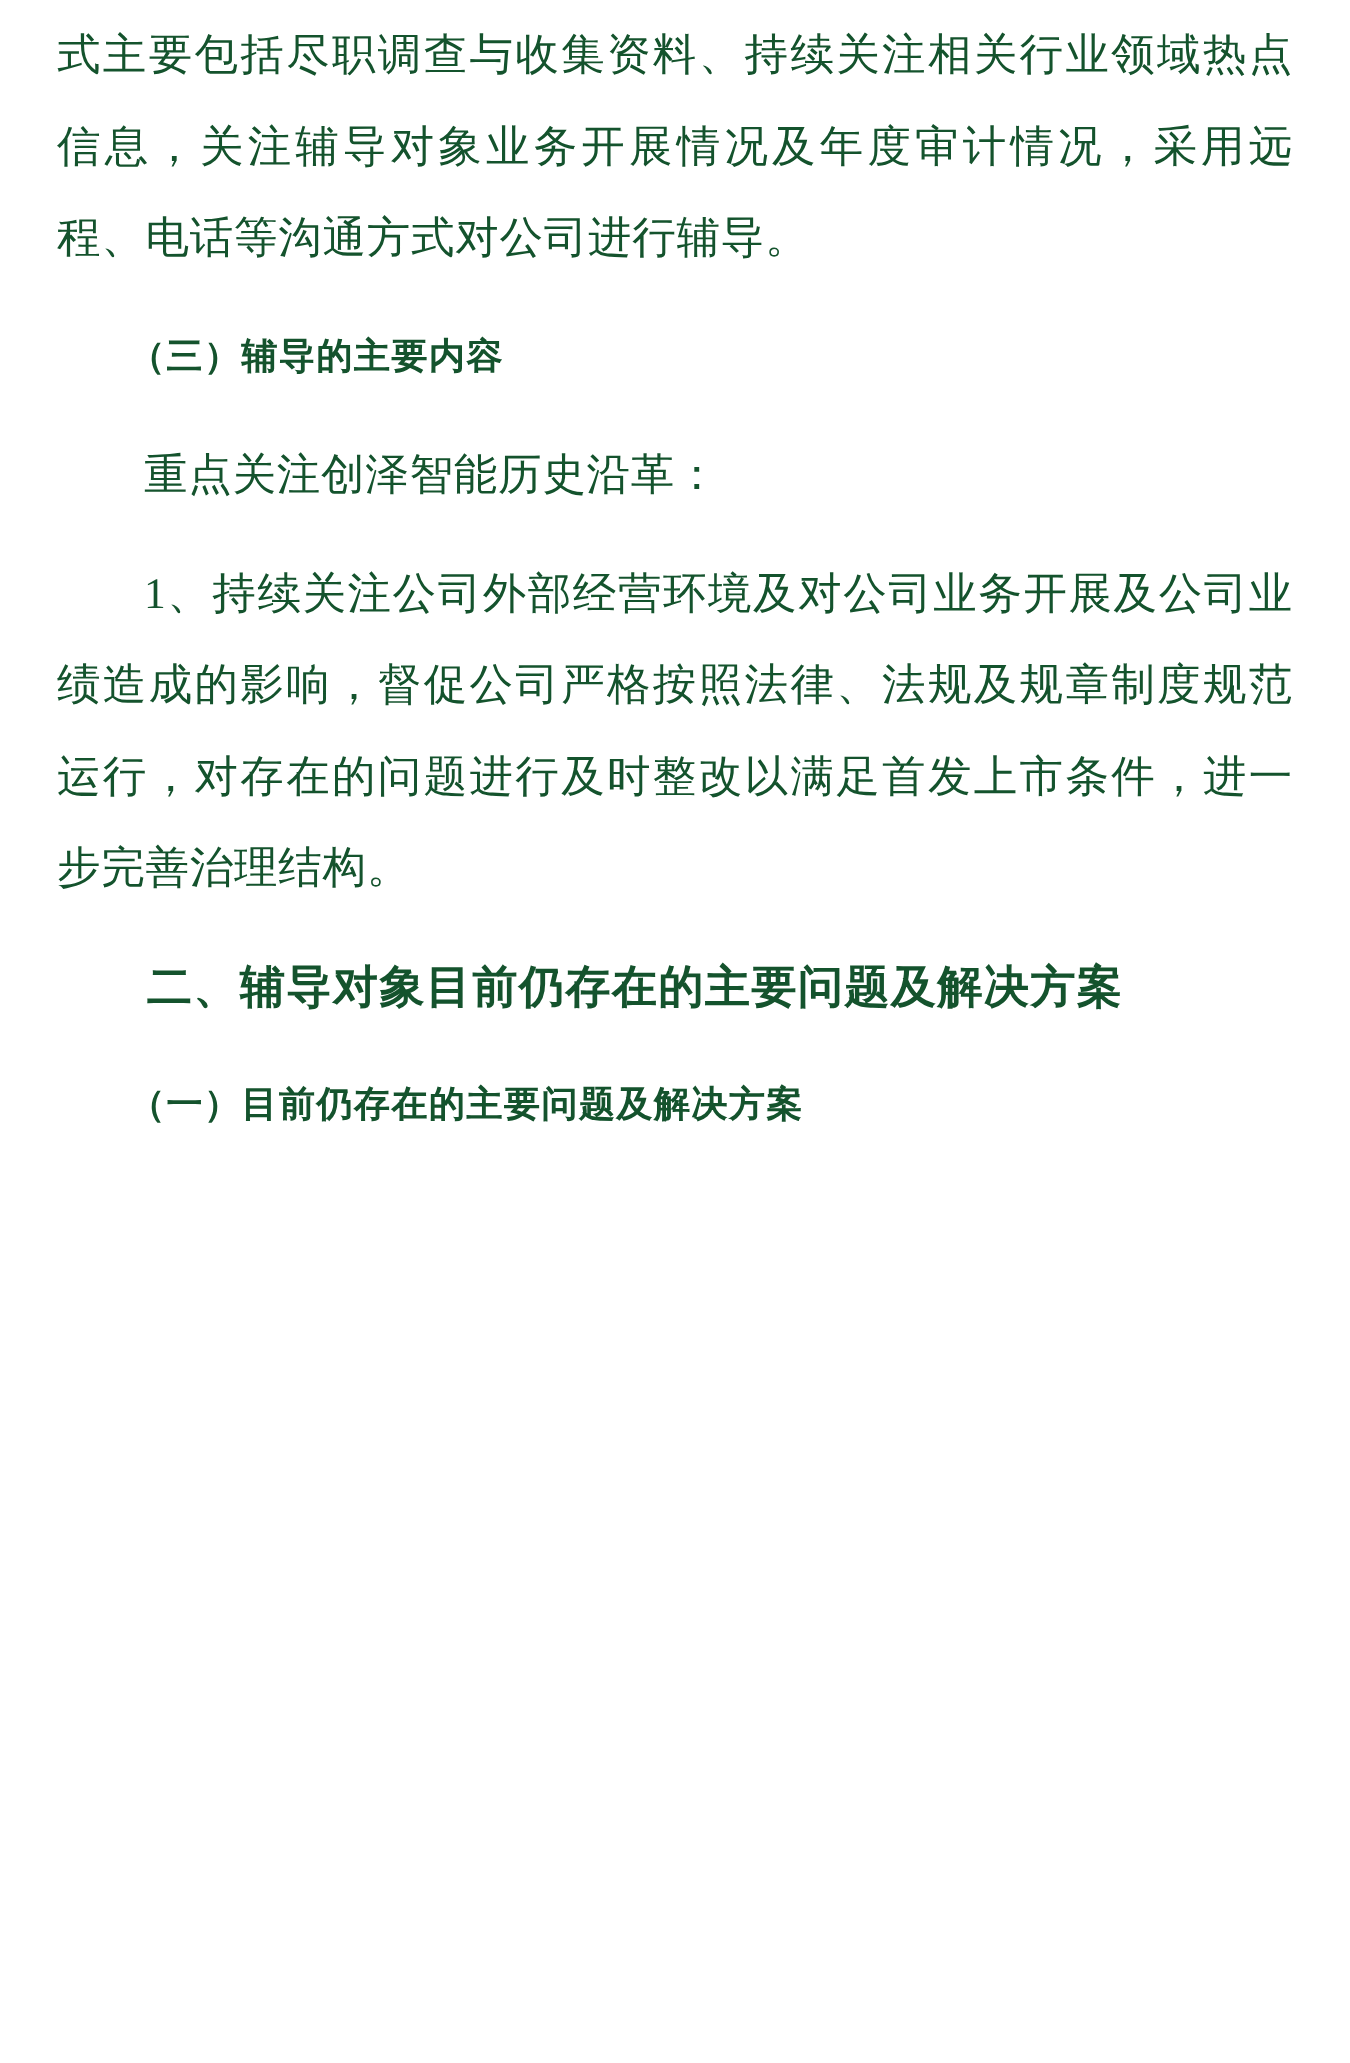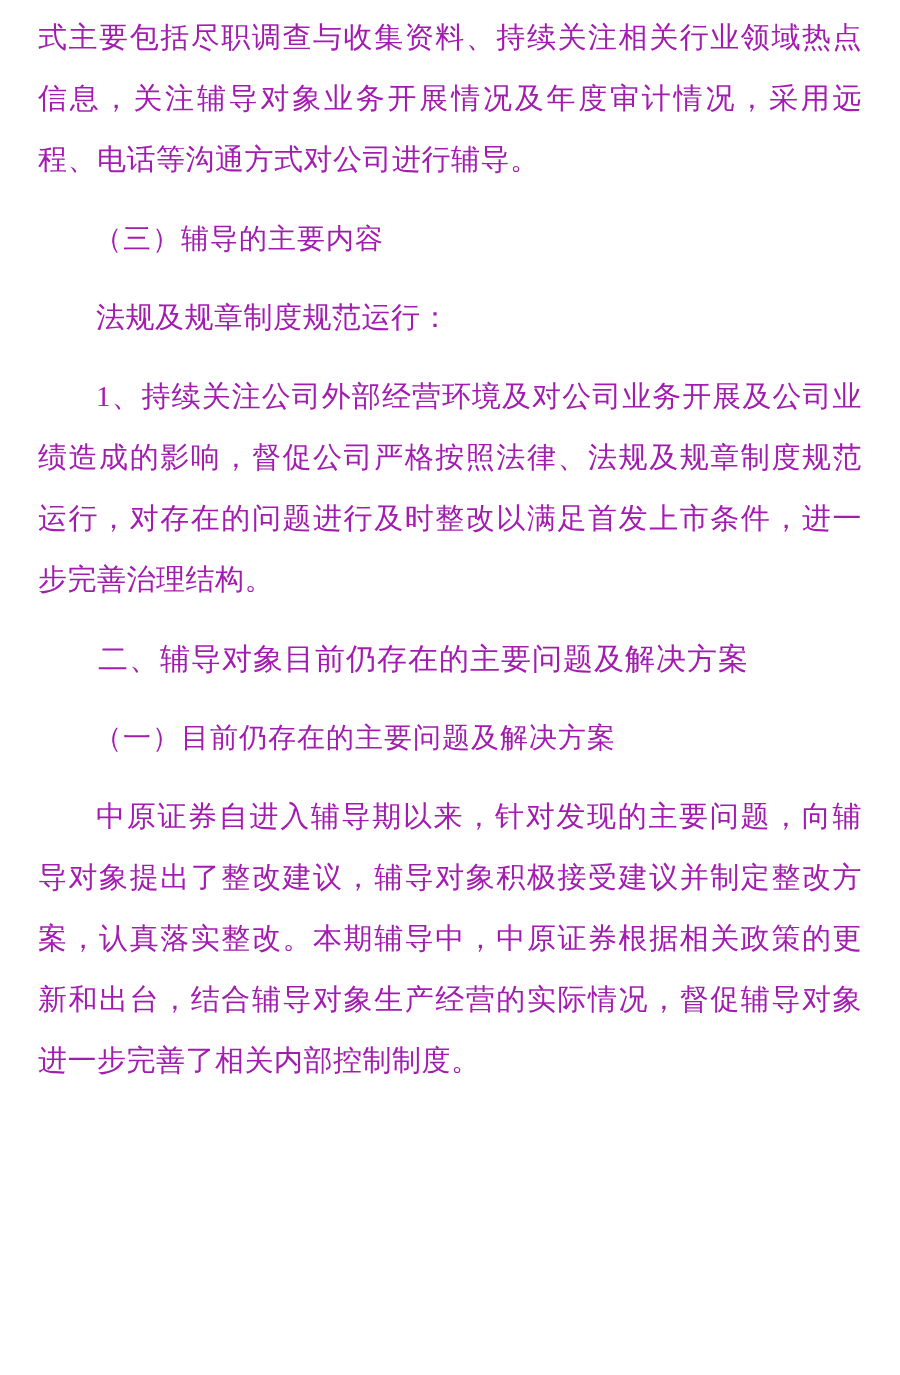--- a/index.html
+++ b/index.html
@@ -3,66 +3,65 @@
 <meta charset="utf-8">
 <style>
   * { margin: 0; padding: 0; box-sizing: border-box; }
   html, body { background: #ffffff; }
   .page {
     position: relative;
     width: 900px;
     height: 1375px;
     margin: 0 auto;
     background: #ffffff;
-    color: #a21caf;
+    color: #14532d;
     padding: 7px 38px 0 38px;
     overflow: hidden;
     font-family: "Liberation Serif", "DejaVu Serif", serif;
   }
   .para {
     font-size: 29px;
     line-height: 61px;
     text-align: justify;
     margin-bottom: 18px;
     letter-spacing: 0.5px;
   }
   .indent { text-indent: 2em; }
   .heading-l2 {
-    font-size: 28px;
+    font-size: 24px;
     line-height: 61px;
-    font-weight: normal;
+    font-weight: bold;
     text-indent: 2em;
     margin-bottom: 18px;
     font-family: "Liberation Serif", "DejaVu Serif", serif;
     letter-spacing: 1px;
   }
   .heading-l1 {
     font-size: 30px;
     line-height: 61px;
-    font-weight: normal;
+    font-weight: bold;
     text-indent: 2em;
     margin-bottom: 18px;
     font-family: "Liberation Sans", "DejaVu Sans", sans-serif;
     letter-spacing: 1px;
   }
 </style>
 </head>
 <body>
 
 <div class="page">
 
   <p class="para">式主要包括尽职调查与收集资料、持续关注相关行业领域热点信息，关注辅导对象业务开展情况及年度审计情况，采用远程、电话等沟通方式对公司进行辅导。</p>
 
   <h3 class="heading-l2">（三）辅导的主要内容</h3>
 
-  <p class="para indent">法规及规章制度规范运行：</p>
+  <p class="para indent">重点关注创泽智能历史沿革：</p>
 
   <p class="para indent">1、持续关注公司外部经营环境及对公司业务开展及公司业绩造成的影响，督促公司严格按照法律、法规及规章制度规范运行，对存在的问题进行及时整改以满足首发上市条件，进一步完善治理结构。</p>
 
 
   <h2 class="heading-l1">二、辅导对象目前仍存在的主要问题及解决方案</h2>
 
   <h3 class="heading-l2">（一）目前仍存在的主要问题及解决方案</h3>
 
-  <p class="para indent">中原证券自进入辅导期以来，针对发现的主要问题，向辅导对象提出了整改建议，辅导对象积极接受建议并制定整改方案，认真落实整改。本期辅导中，中原证券根据相关政策的更新和出台，结合辅导对象生产经营的实际情况，督促辅导对象进一步完善了相关内部控制制度。</p>
 
 
 </div>
 
 </body></html>

